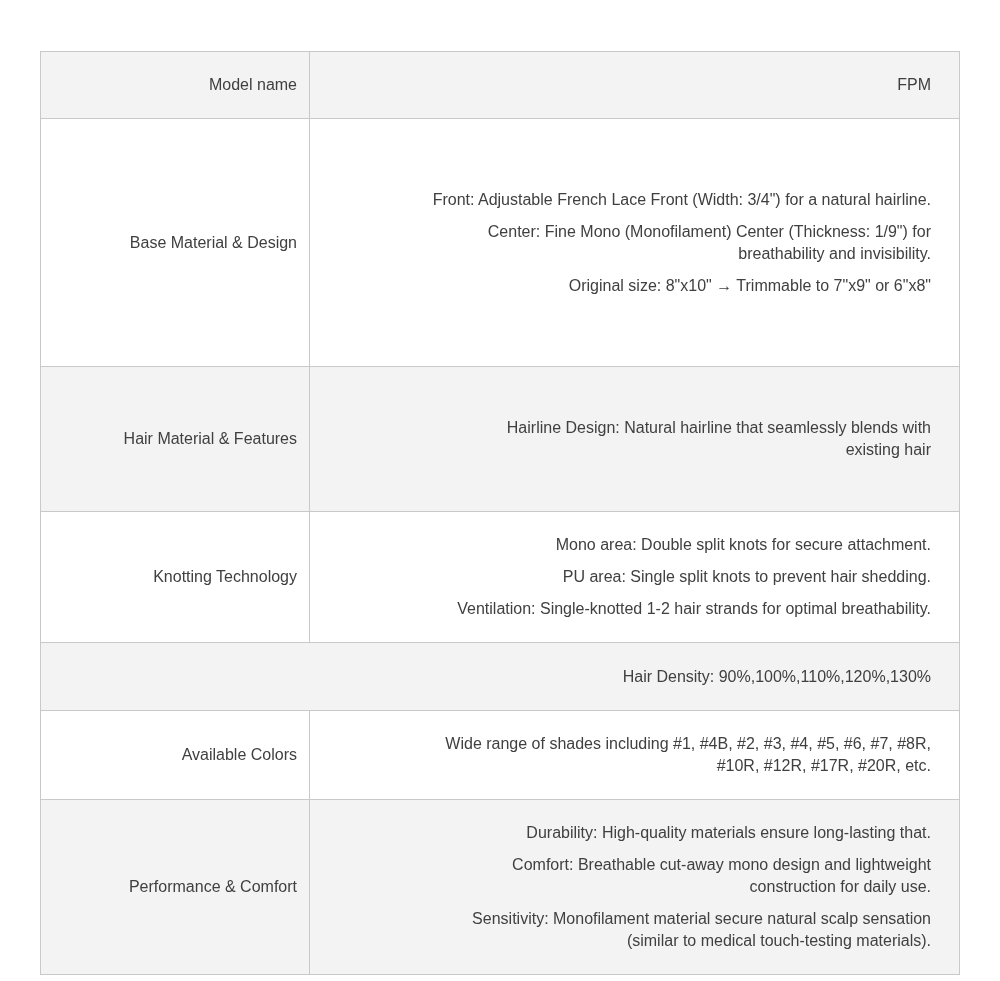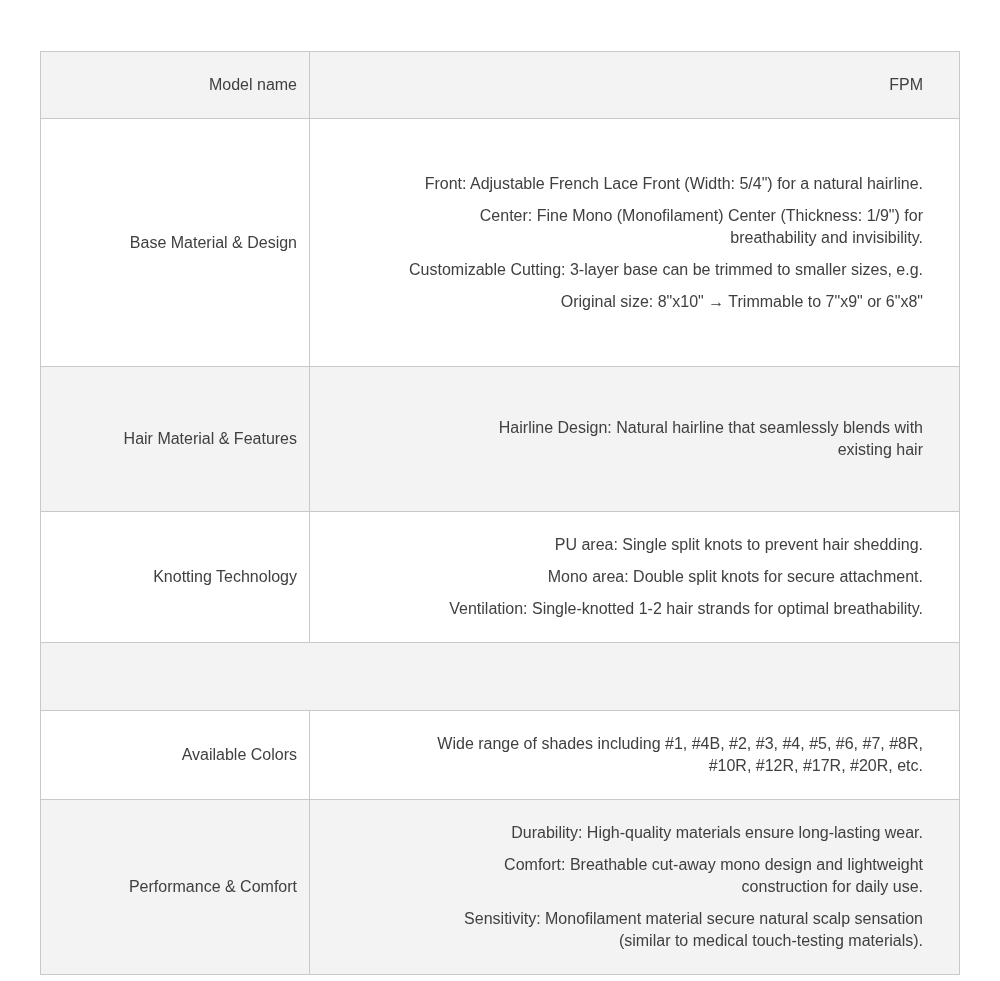--- a/index.html
+++ b/index.html
@@ -47,21 +47,21 @@
     width: 269px;
     flex: 0 0 269px;
     border-right: 1px solid var(--border-color, #c9c9c9);
     padding: 10px 12px 10px 42px;
   }
   .cell.value {
     flex: 1 1 auto;
     padding: 17px 28px 17px 38px;
   }
   .cell p {
-    margin: 5px 8px;
+    margin: 5px 0;
     line-height: 22px;
     white-space: pre-line;
   }
   .cell .label-text {
     line-height: 22px;
   }
 </style>
 </head>
 <body>
 
@@ -72,62 +72,64 @@
       </div>
       <div class="cell value">
         <p>FPM</p>
       </div>
     </div>
     <div class="row">
       <div class="cell label">
         <span class="label-text">Base Material &amp; Design</span>
       </div>
       <div class="cell value">
-        <p>Front: Adjustable French Lace Front (Width: 5/4") for a natural hairline.</p>
+        <p>Front: Adjustable French Lace Front (Width: 3/4") for a natural hairline.</p>
         <p>Center: Fine Mono (Monofilament) Center (Thickness: 1/9") for
 breathability and invisibility.</p>
-        <p>Customizable Cutting: 3-layer base can be trimmed to smaller sizes, e.g.</p>
         <p>Original size: 8"x10" → Trimmable to 7"x9" or 6"x8"</p>
       </div>
     </div>
     <div class="row">
       <div class="cell label">
         <span class="label-text">Hair Material &amp; Features</span>
       </div>
       <div class="cell value">
         <p>Hairline Design: Natural hairline that seamlessly blends with
 existing hair</p>
       </div>
     </div>
     <div class="row">
       <div class="cell label">
         <span class="label-text">Knotting Technology</span>
       </div>
       <div class="cell value">
+        <p>Mono area: Double split knots for secure attachment.</p>
         <p>PU area: Single split knots to prevent hair shedding.</p>
-        <p>Mono area: Double split knots for secure attachment.</p>
         <p>Ventilation: Single-knotted 1-2 hair strands for optimal breathability.</p>
       </div>
     </div>
     <div class="row">
+      <div class="cell value">
+        <p>Hair Density: 90%,100%,110%,120%,130%</p>
+      </div>
     </div>
     <div class="row">
       <div class="cell label">
         <span class="label-text">Available Colors</span>
       </div>
       <div class="cell value">
         <p>Wide range of shades including #1, #4B, #2, #3, #4, #5, #6, #7, #8R,
 #10R, #12R, #17R, #20R, etc.</p>
       </div>
     </div>
     <div class="row">
       <div class="cell label">
         <span class="label-text">Performance &amp; Comfort</span>
       </div>
       <div class="cell value">
-        <p>Durability: High-quality materials ensure long-lasting wear.</p>
+        <p>Durability: High-quality materials ensure long-lasting that.</p>
         <p>Comfort: Breathable cut-away mono design and lightweight
 construction for daily use.</p>
         <p>Sensitivity: Monofilament material secure natural scalp sensation
 (similar to medical touch-testing materials).</p>
       </div>
     </div>
   </div>
 
 </body></html>

